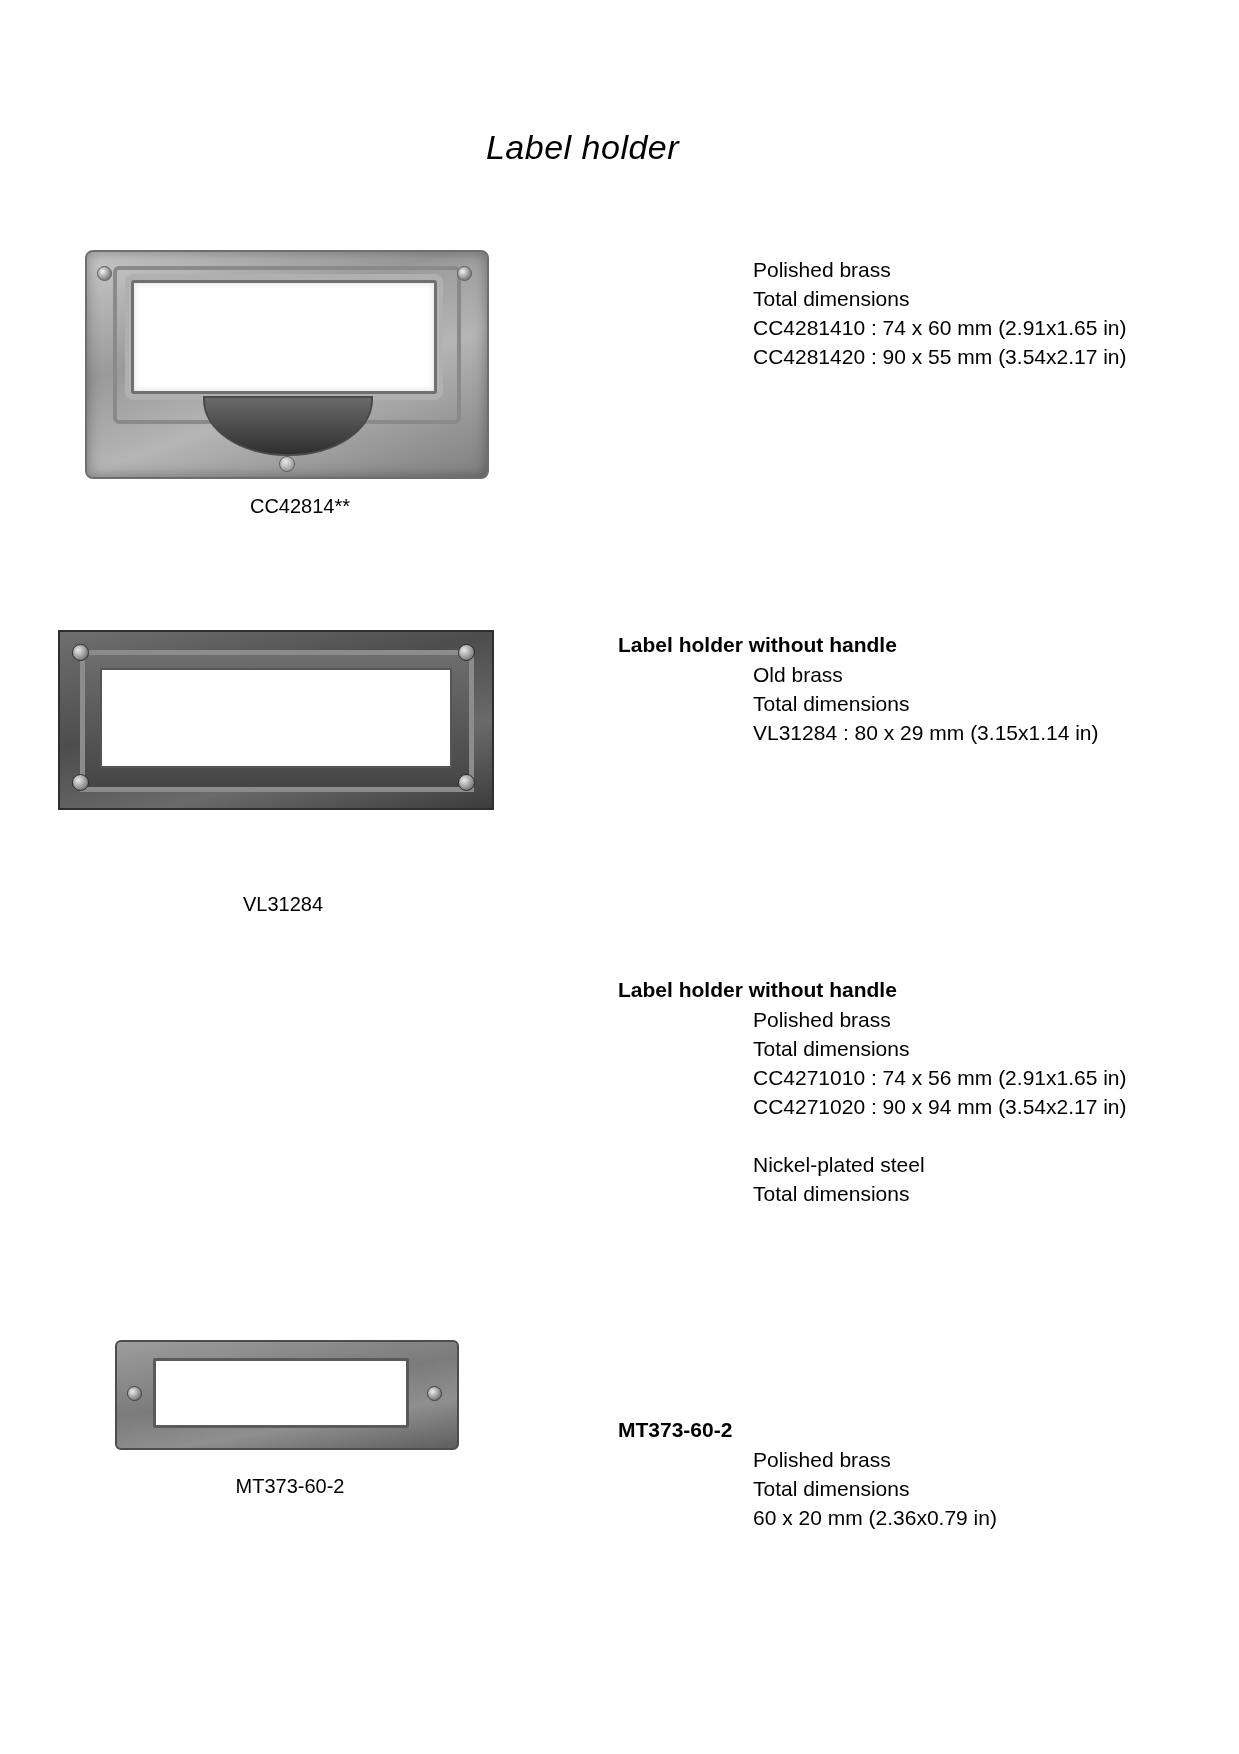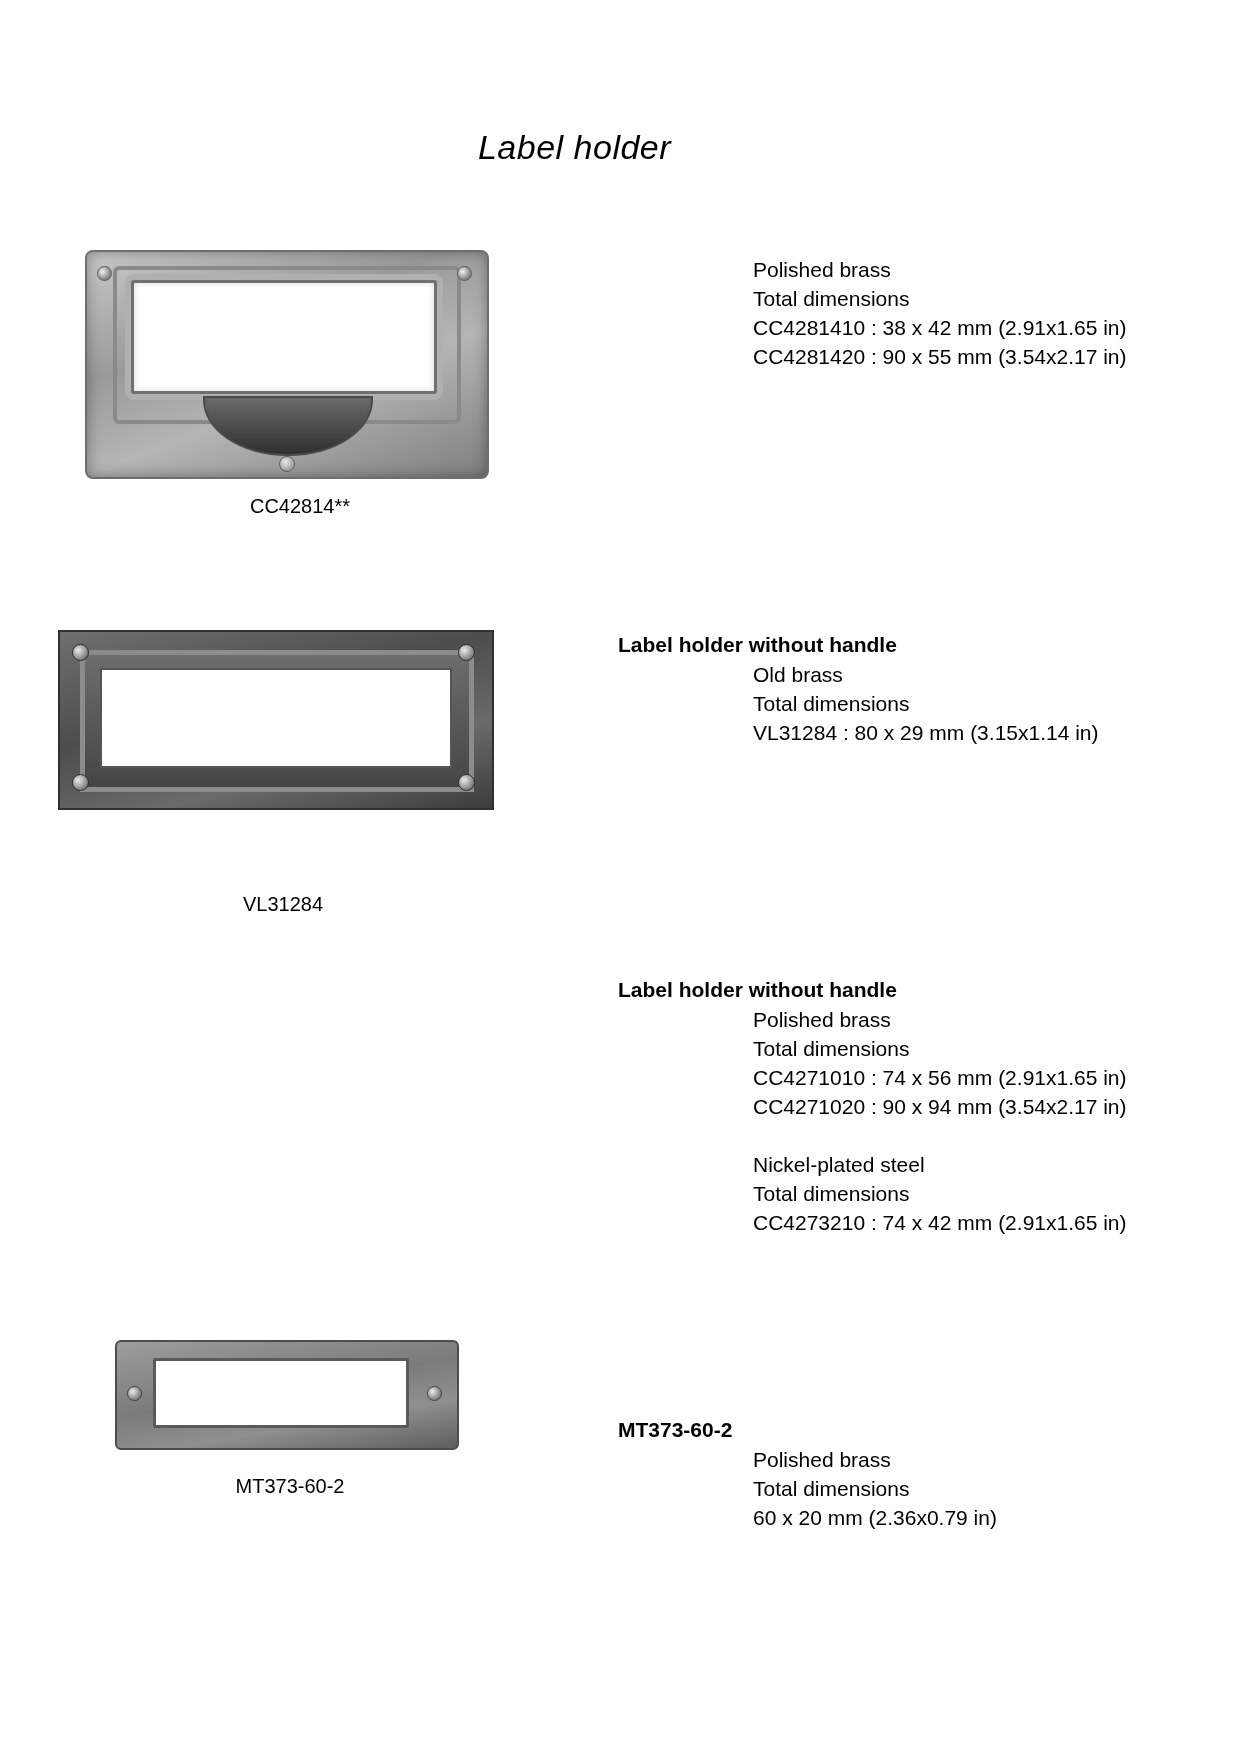--- a/index.html
+++ b/index.html
@@ -18,20 +18,21 @@
 
   .page-title {
     position: absolute;
     top: 128px;
     left: 0;
     width: 1149px;
     text-align: center;
     font-style: italic;
     font-size: 34px;
     letter-spacing: 0.5px;
+    padding-left: 8px;
   }
 
   
   .row {
     position: absolute;
   }
 
   .figure {
     position: absolute;
   }
@@ -254,21 +255,21 @@
       <div class="lh1-screw" style="left:12px; top:16px;"></div>
       <div class="lh1-screw" style="left:372px; top:16px;"></div>
       <div class="lh1-pin"></div>
     </div>
     <div class="caption" style="top:245px;">CC42814**</div>
   </div>
 
   <div class="desc" style="left:618px; top:5px; width:580px;">
     <div class="indent">Polished brass</div>
     <div class="indent">Total dimensions</div>
-    <div class="indent">CC4281410 : 38 x 42 mm (2.91x1.65 in)</div>
+    <div class="indent">CC4281410 : 74 x 60 mm (2.91x1.65 in)</div>
     <div class="indent">CC4281420 : 90 x 55 mm (3.54x2.17 in)</div>
   </div>
 </div>
 
 <div class="row" style="left:0; top:630px; width:1239px; height:260px;">
 
   <div class="figure" style="left:58px; top:0; width:450px; height:240px;">
     <div class="art" style="position:absolute; left:0; top:0; width:440px; height:180px;">
       <div class="lh2-plate"></div>
       <div class="lh2-bevel"></div>
@@ -294,21 +295,20 @@
 
   <div class="desc" style="left:618px; top:0px; width:580px;">
     <div class="head">Label holder without handle</div>
     <div class="indent">Polished brass</div>
     <div class="indent">Total dimensions</div>
     <div class="indent">CC4271010 : 74 x 56 mm (2.91x1.65 in)</div>
     <div class="indent">CC4271020 : 90 x 94 mm (3.54x2.17 in)</div>
     <div class="gap"></div>
     <div class="indent">Nickel-plated steel</div>
     <div class="indent">Total dimensions</div>
-    <div class="indent">CC4273210 : 74 x 42 mm (2.91x1.65 in)</div>
   </div>
 </div>
 
 <div class="row" style="left:0; top:1340px; width:1239px; height:220px;">
 
   <div class="figure" style="left:115px; top:0; width:350px; height:200px;">
     <div class="art" style="position:absolute; left:0; top:0; width:345px; height:110px;">
       <div class="lh4-plate"></div>
       <div class="lh4-window"></div>
       <div class="lh4-screw" style="left:12px; top:46px;"></div>

